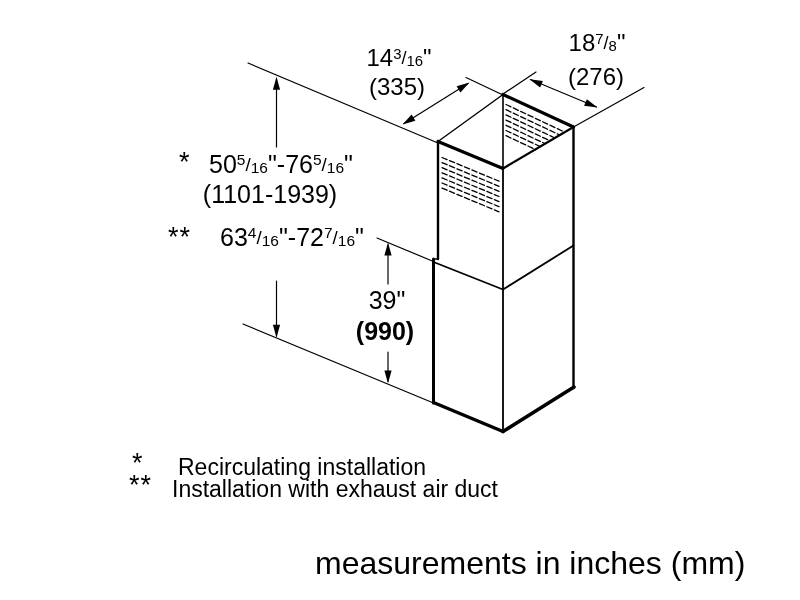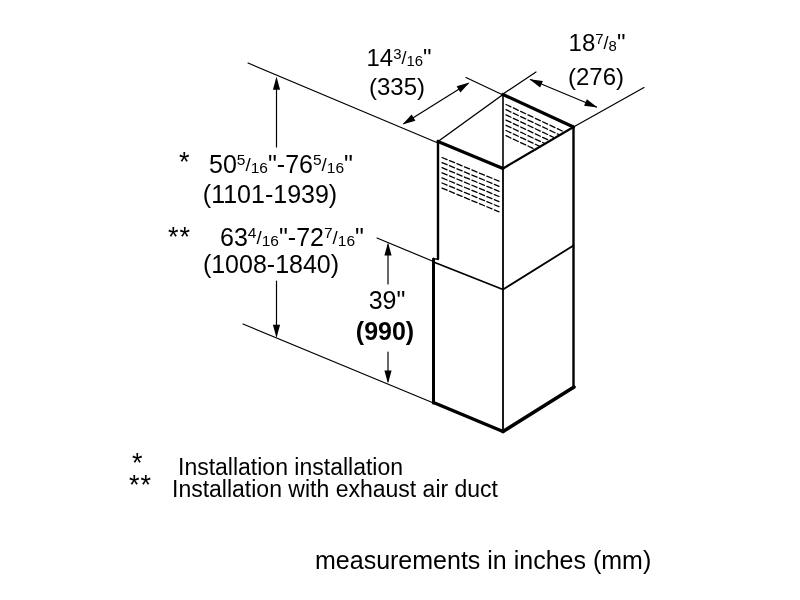--- a/index.html
+++ b/index.html
@@ -7,21 +7,21 @@
     position:relative;width:800px;height:600px;background:#fff;overflow:hidden;
     font-family:"Liberation Sans","DejaVu Sans",sans-serif;color:#000;
   }
   #stage svg{position:absolute;left:0;top:0;}
   .txt{position:absolute;white-space:nowrap;line-height:1.05;color:#000;}
   .ctr{transform:translateX(-50%);}
   .dim{font-size:25px;}
   .dim24{font-size:24px;}
   .sym{font-size:27px;letter-spacing:1px;}
   .note{font-size:23px;}
-  .footer{font-size:25px;text-align:center;}
+  .footer{font-size:32px;text-align:center;}
   .fr-n{font-size:100%;}
   .fr-u{font-size:62%;position:relative;top:-0.5em;}
   .fr-d{font-size:62%;}
   .fr-l{font-size:75%;position:relative;top:-0.12em;}
 </style>
 </head>
 <body>
 
 <div id="stage">
 
@@ -107,27 +107,26 @@
 
   <div class="txt dim24 ctr" style="left:597px;top:30px;"><span class="fr-n">18</span><span class="fr-u">7</span><span class="fr-l">/</span><span class="fr-d">8</span><span class="fr-n">"</span></div>
   <div class="txt dim24 ctr" style="left:596px;top:64px;">(276)</div>
 
   <div class="txt sym" style="left:179px;top:148px;">*</div>
   <div class="txt dim ctr" style="left:281px;top:151px;"><span class="fr-n">50</span><span class="fr-u">5</span><span class="fr-l">/</span><span class="fr-d">16</span><span class="fr-n">"-76</span><span class="fr-u">5</span><span class="fr-l">/</span><span class="fr-d">16</span><span class="fr-n">"</span></div>
   <div class="txt dim ctr" style="left:270px;top:181px;">(1101-1939)</div>
 
   <div class="txt sym" style="left:168px;top:223px;">**</div>
   <div class="txt dim ctr" style="left:292px;top:224px;"><span class="fr-n">63</span><span class="fr-u">4</span><span class="fr-l">/</span><span class="fr-d">16</span><span class="fr-n">"-72</span><span class="fr-u">7</span><span class="fr-l">/</span><span class="fr-d">16</span><span class="fr-n">"</span></div>
-  <div class="txt dim ctr" style="left:271px;top:251px;">(1008-1840)</div>
 
   <div class="txt dim ctr" style="left:387px;top:287px;">39"</div>
   <div class="txt dim ctr" style="left:385px;top:318px;font-weight:bold;">(990)</div>
 
   <div>
     <div class="txt sym" style="left:132px;top:449px;">*</div>
-    <div class="txt note" style="left:178px;top:455px;">Installation installation</div>
+    <div class="txt note" style="left:178px;top:455px;">Recirculating installation</div>
     <div class="txt sym" style="left:129px;top:471px;">**</div>
     <div class="txt note" style="left:172px;top:477px;">Installation with exhaust air duct</div>
   </div>
 
   <div class="txt footer" style="left:315px;top:547px;">measurements in inches (mm)</div>
 
 </div>
 
 </body></html>

